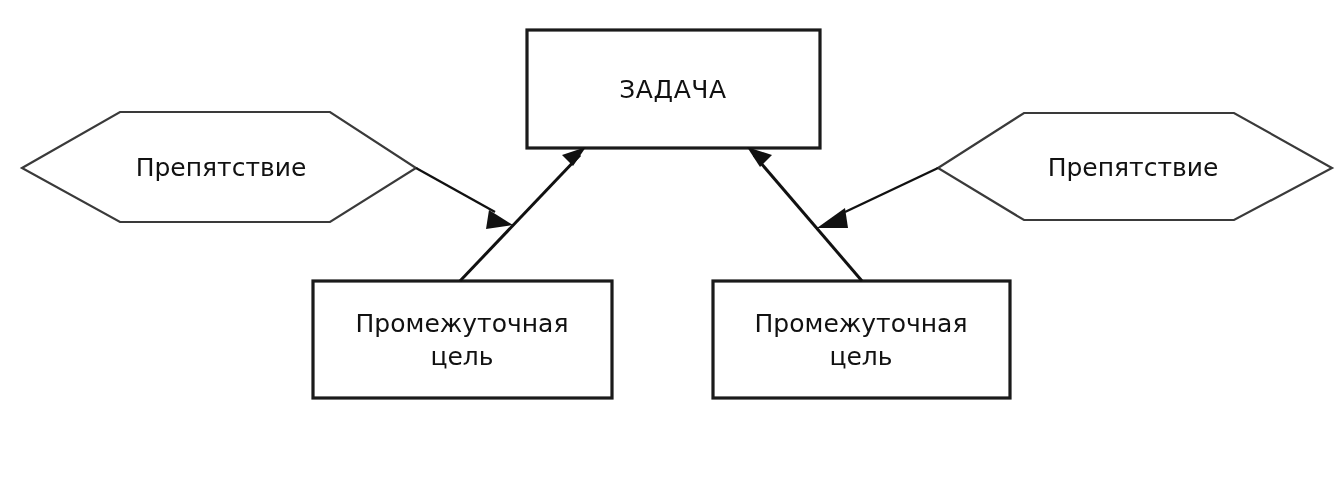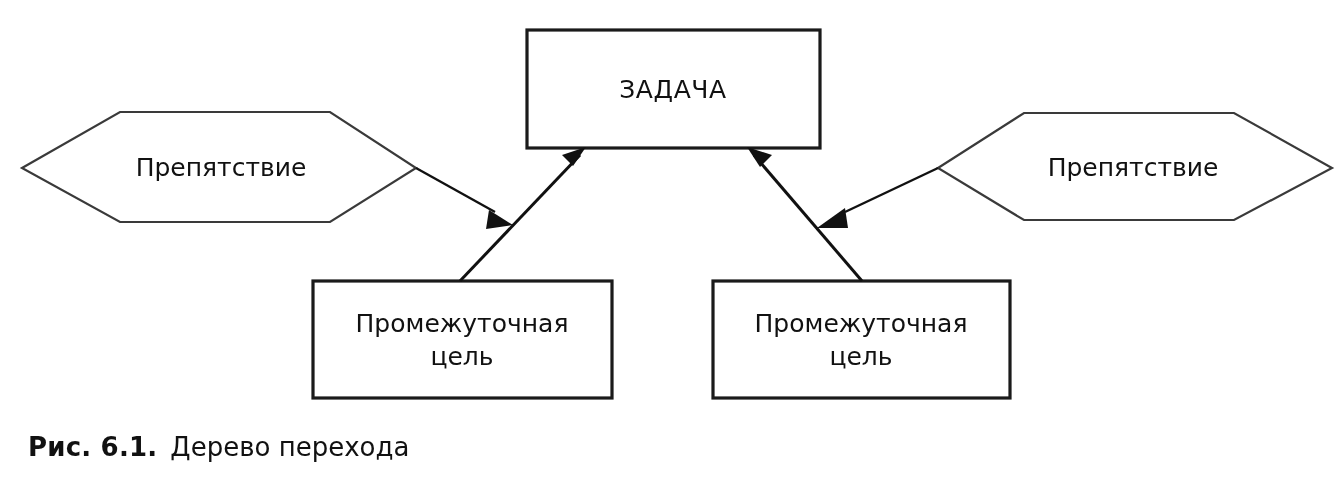--- a/index.html
+++ b/index.html
@@ -132,17 +132,14 @@
       <polygon class="edge-arrowhead" points="513,225 489,210 486,229"></polygon>
     </g>
 
     <g>
       <line class="connector-line" x1="938" y1="168" x2="845" y2="212"></line>
       <polygon class="edge-arrowhead" points="817,228 845,208 848,228"></polygon>
     </g>
 
   </svg>
 
-  <div id="caption">
-    <span class="caption-number">Рис. 6.1.</span><span class="caption-text">Дерево перехода</span>
-  </div>
 
 </div>
 
 </body></html>

